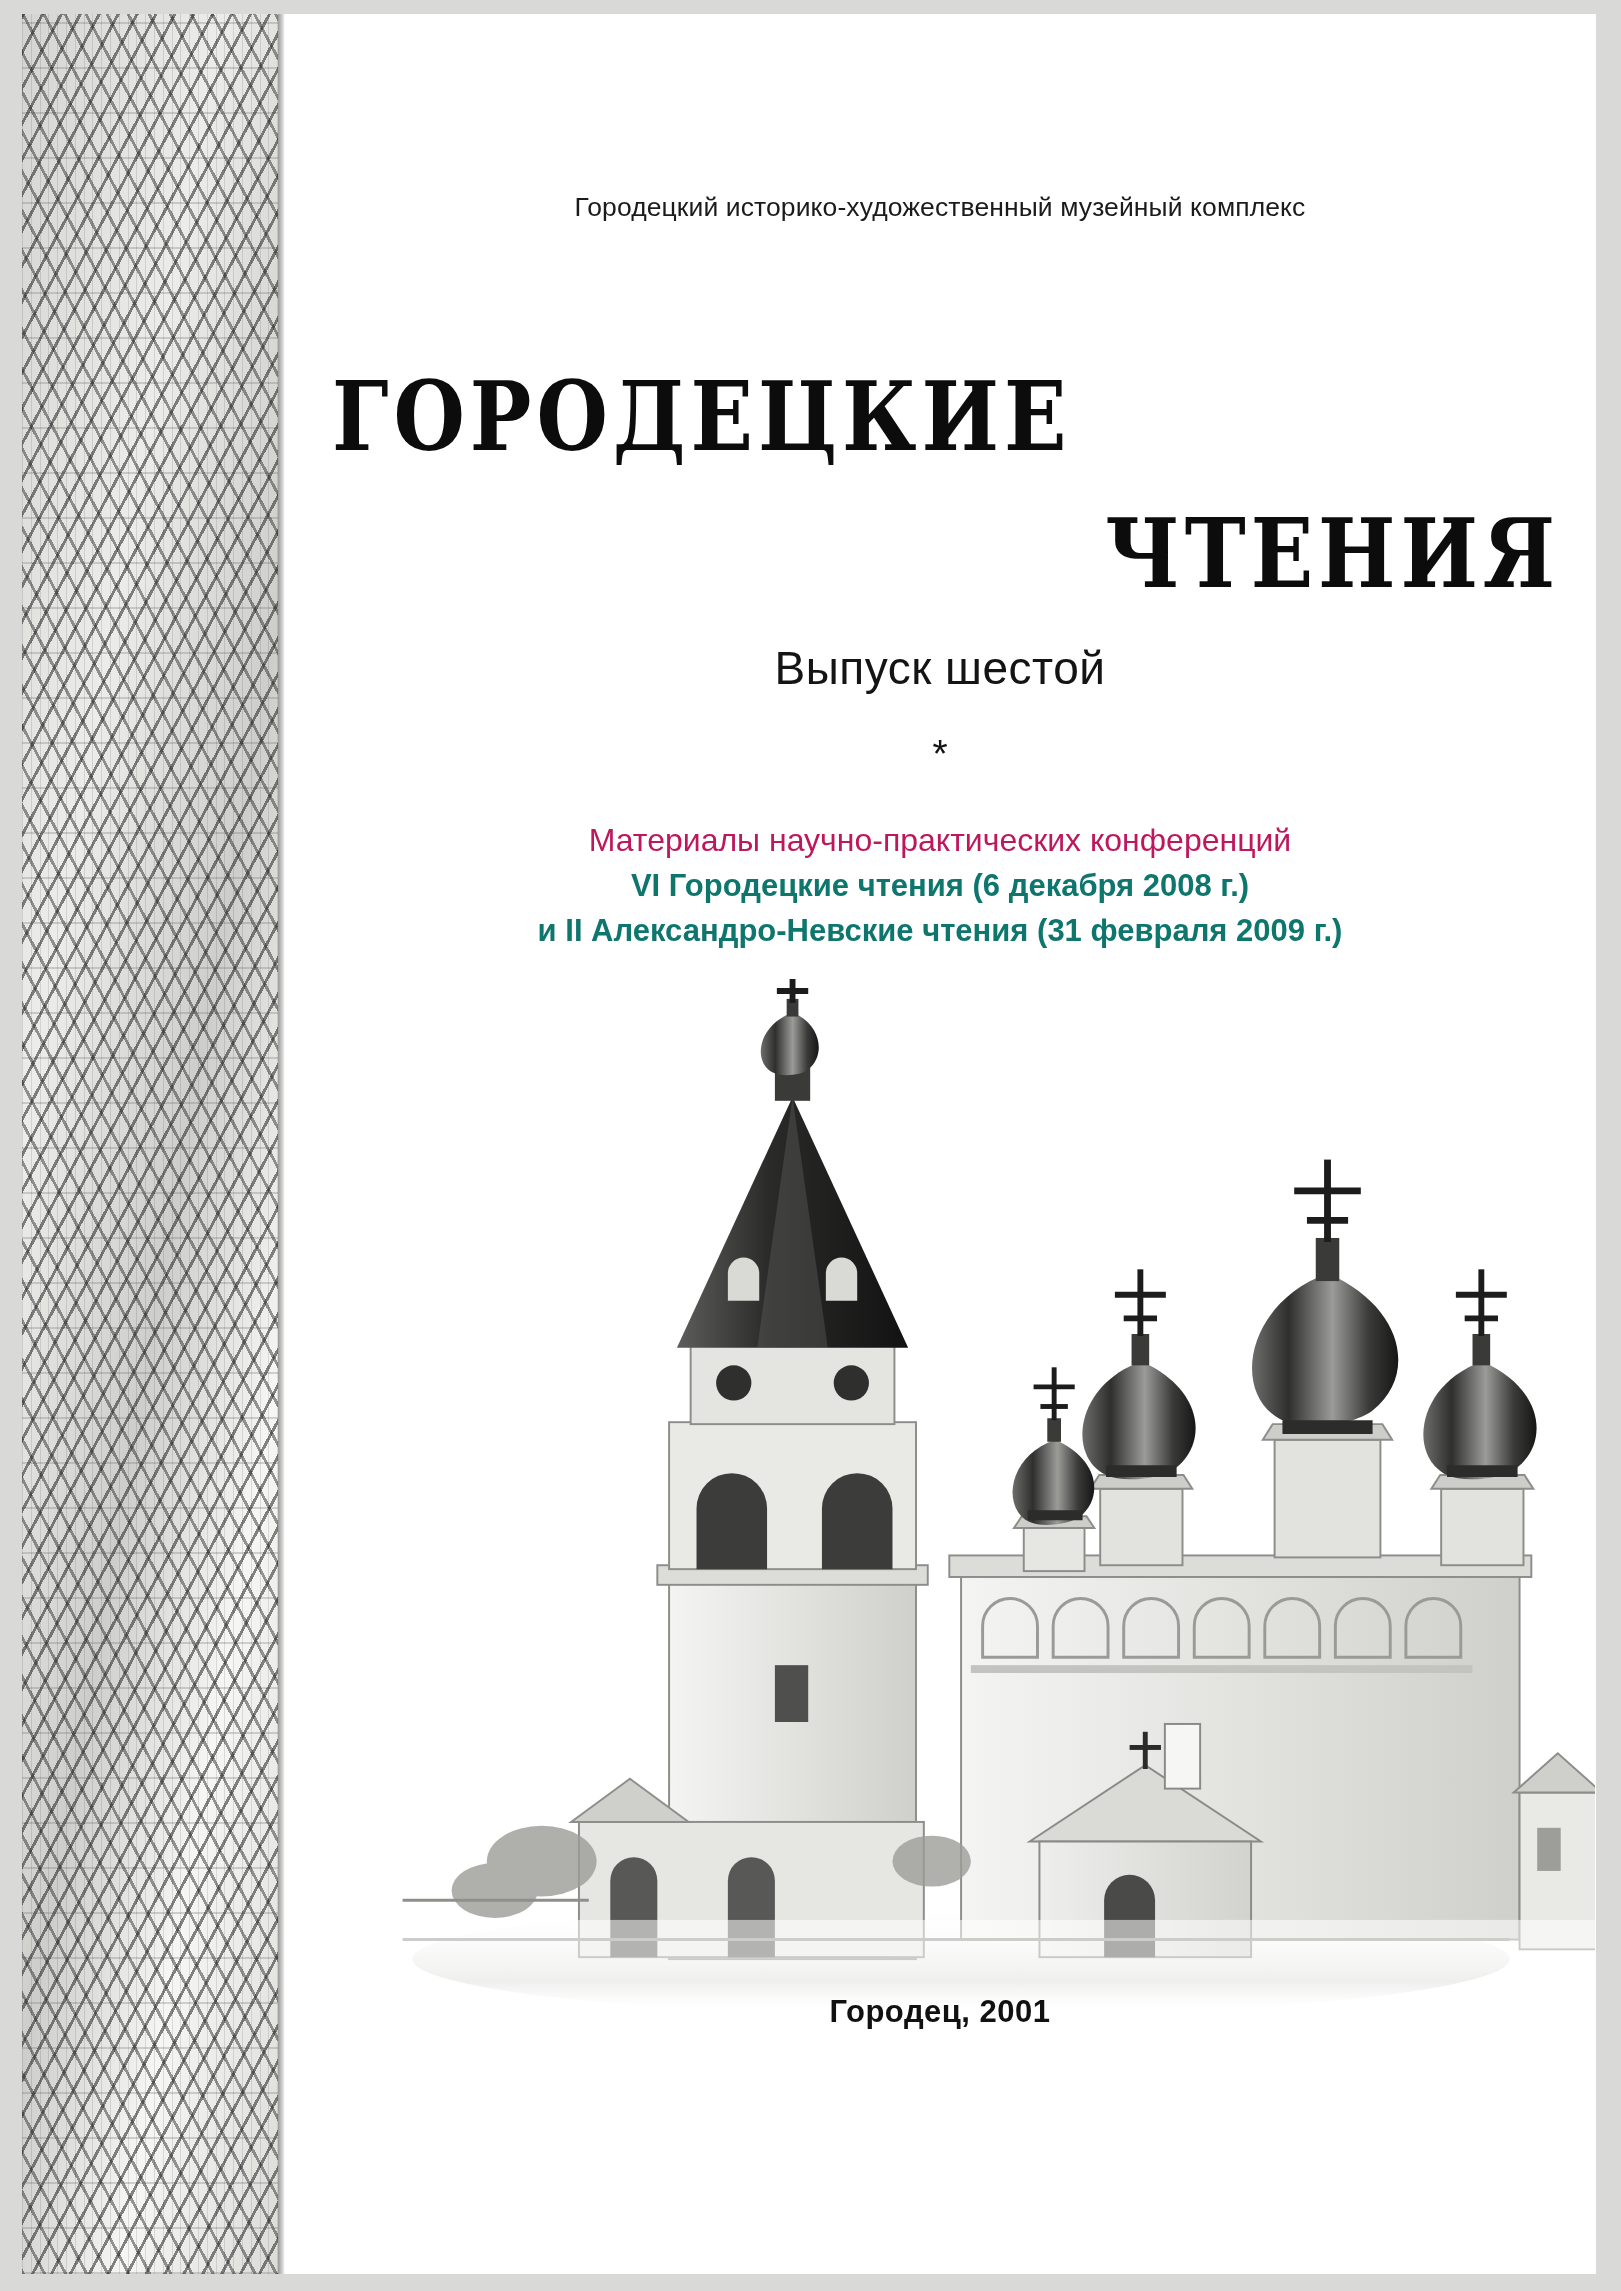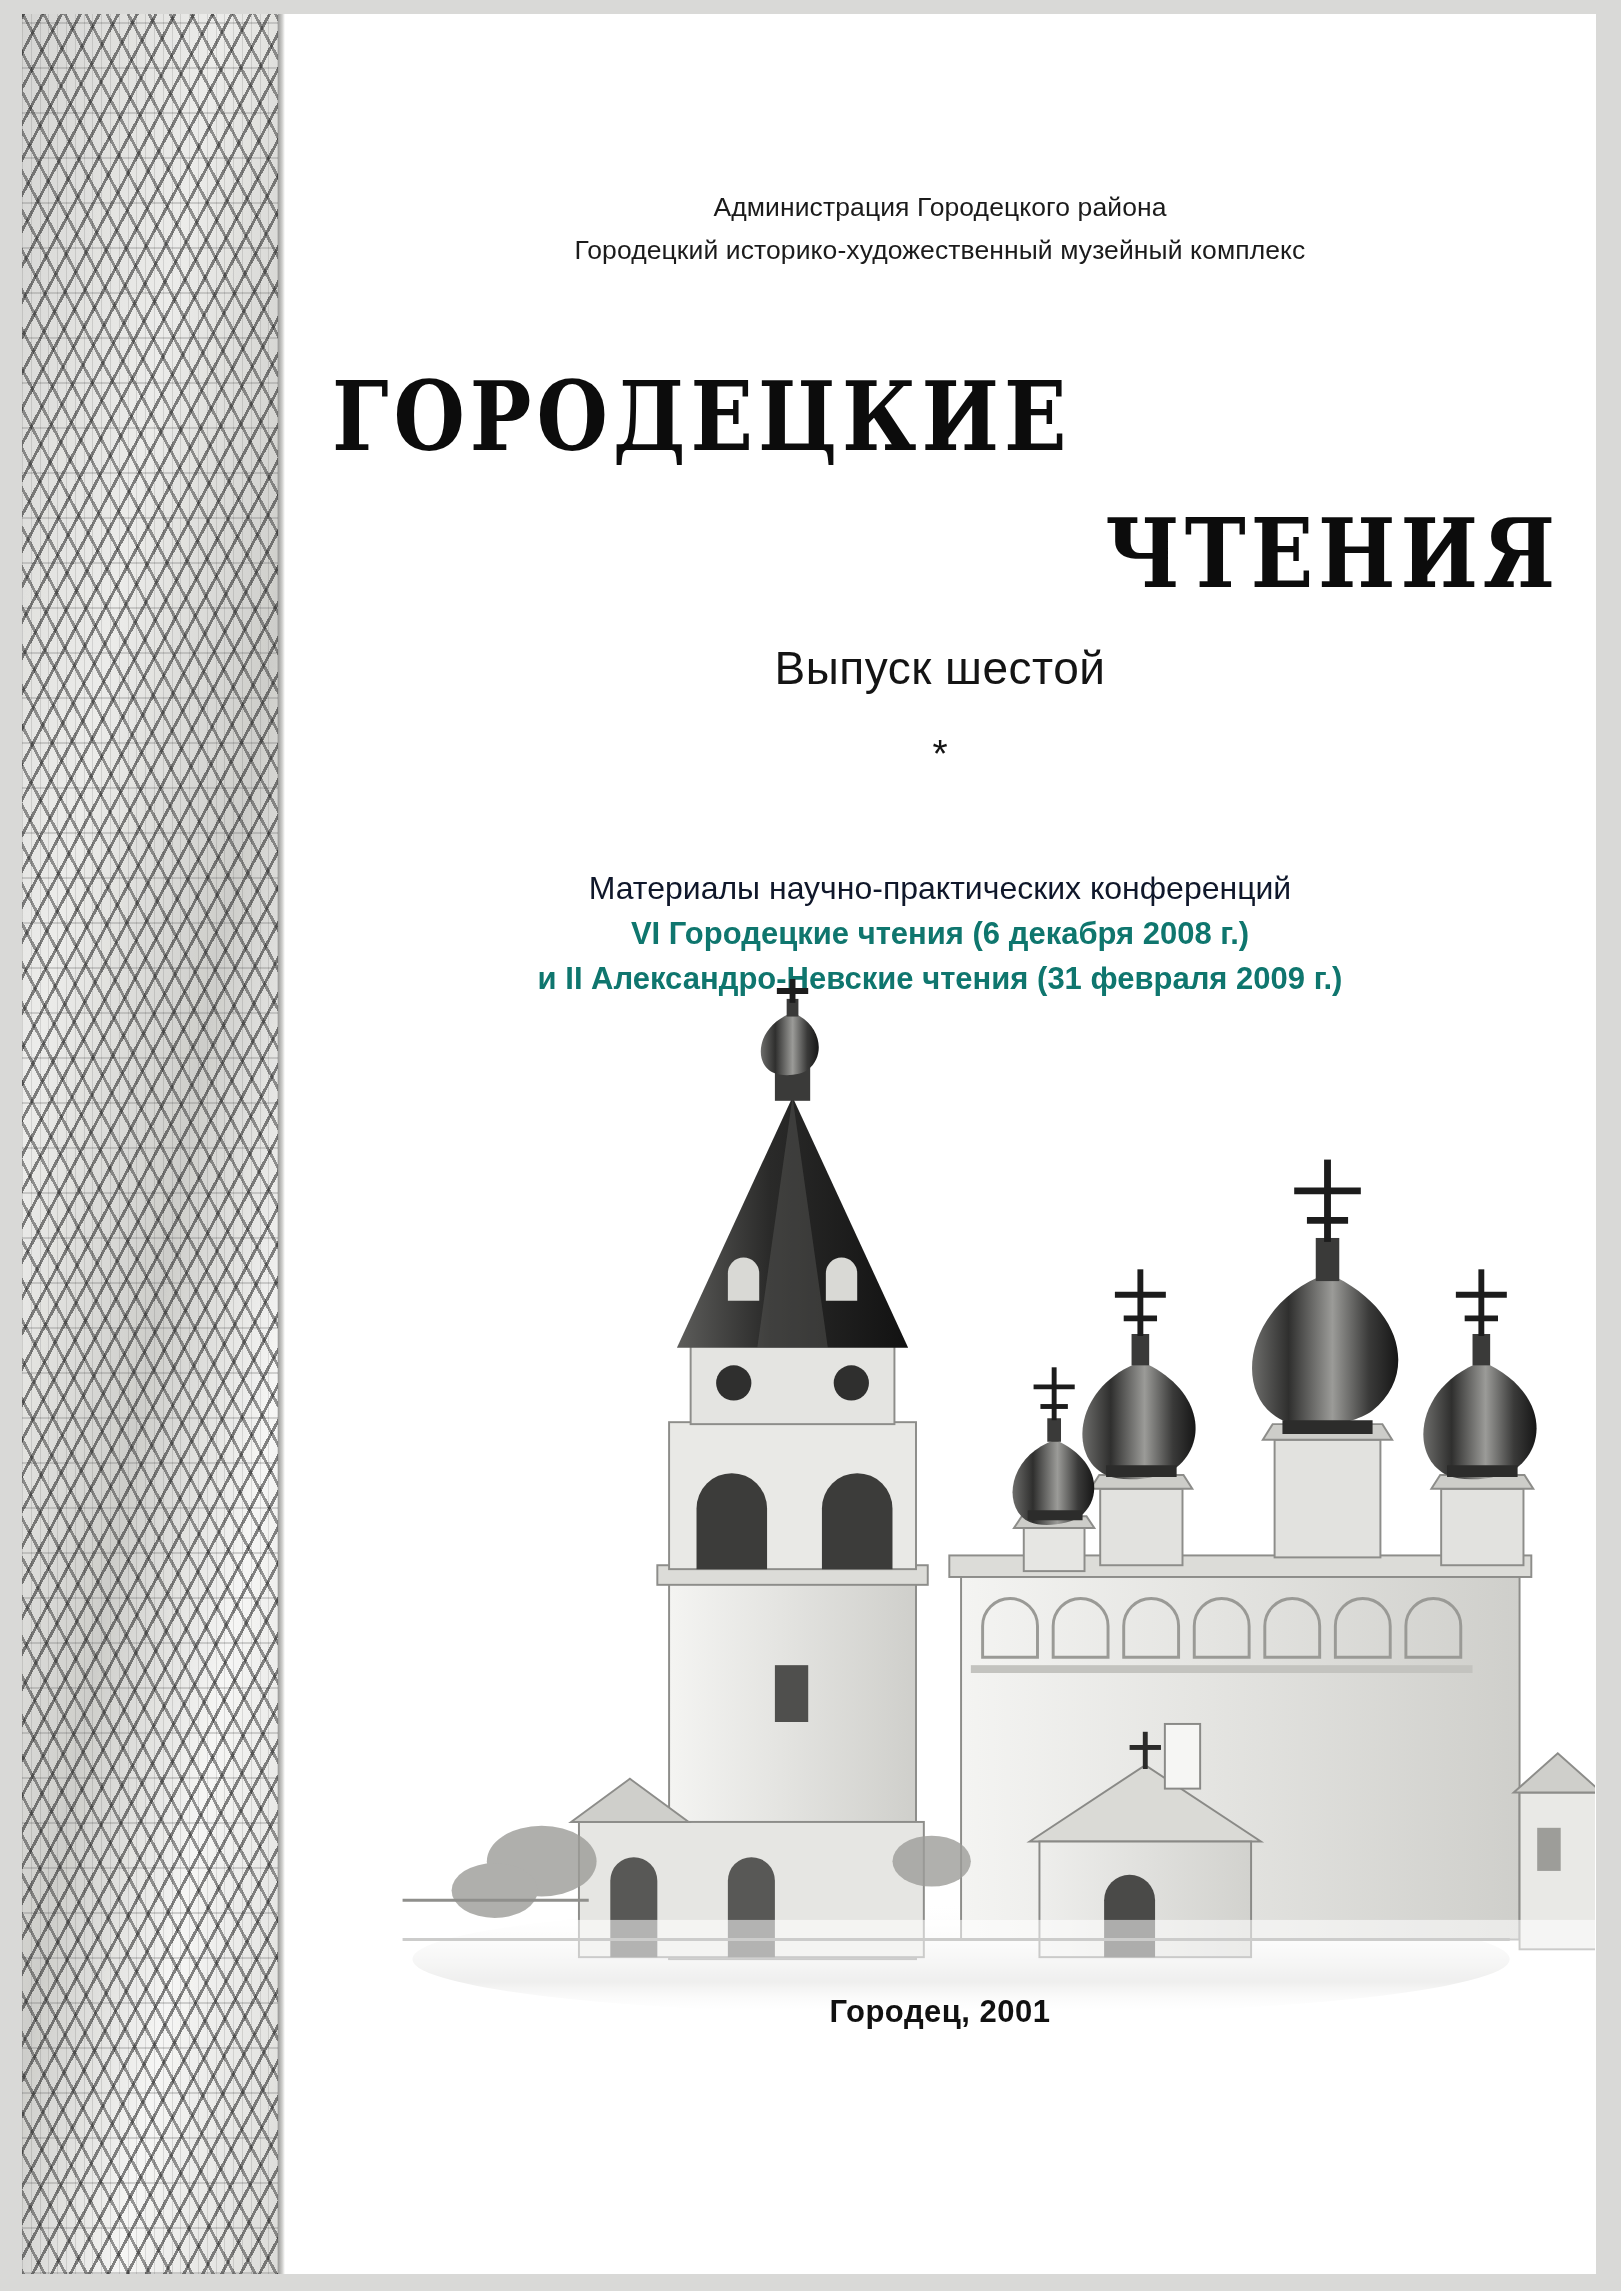--- a/index.html
+++ b/index.html
@@ -152,23 +152,22 @@
 
   .sub-block {
     position: absolute;
     top: 804px;
     left: 0;
     width: 100%;
     text-align: center;
   }
   .sub-line-1 {
     font-size: 32px;
-    color: #0f172a;
+    color: #be185d;
     line-height: 45px;
-    margin-top: 48px;
   }
   .sub-line-2, .sub-line-3 {
     font-size: 31px;
     font-weight: 700;
     color: #0f766e;
     line-height: 45px;
   }
 
   
   .photo {
@@ -199,21 +198,20 @@
 
   <div class="scan-frame"></div>
   <div class="scan-inner"></div>
 
   <div class="spine"></div>
   <div class="spine-edge"></div>
 
   <div class="content">
 
     <div class="org-block">
-      <div class="org-line">Администрация Городецкого района</div>
       <div class="org-line">Городецкий историко-художественный музейный комплекс</div>
     </div>
 
     <div class="title-wrap">
       <div class="title-1">ГОРОДЕЦКИЕ</div>
       <div class="title-2">ЧТЕНИЯ</div>
     </div>
 
     <div class="issue">Выпуск шестой</div>
 

